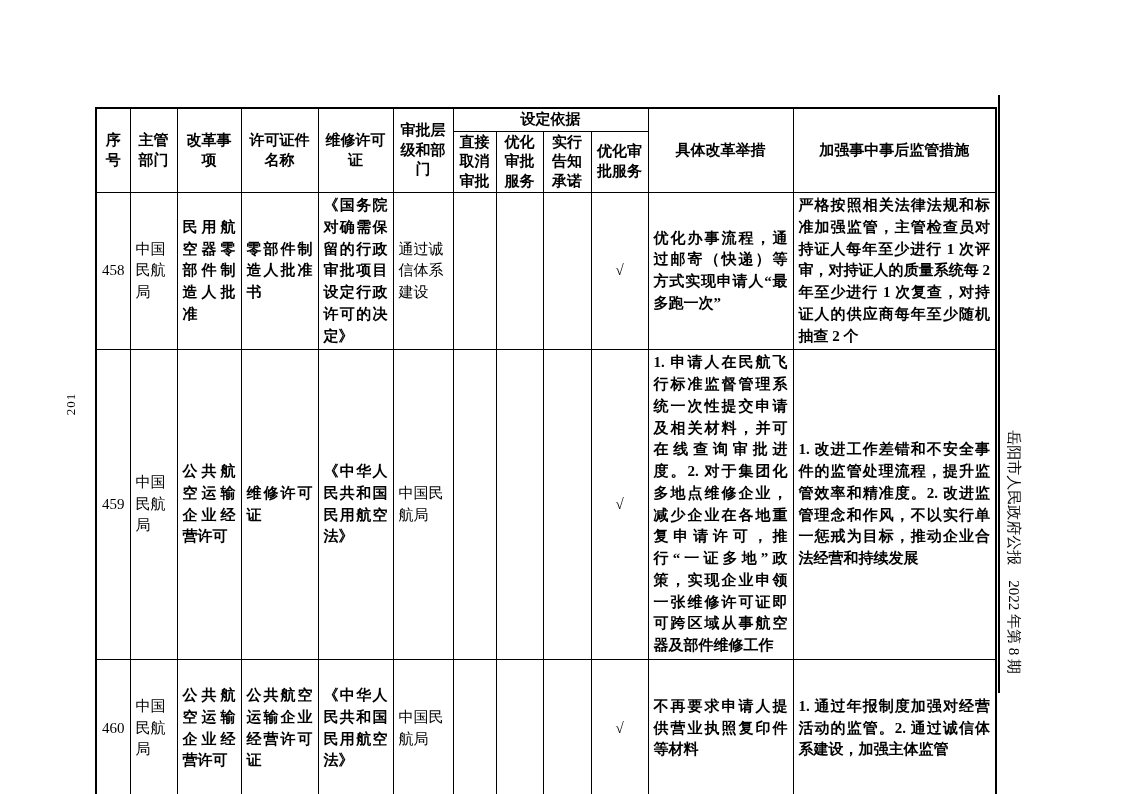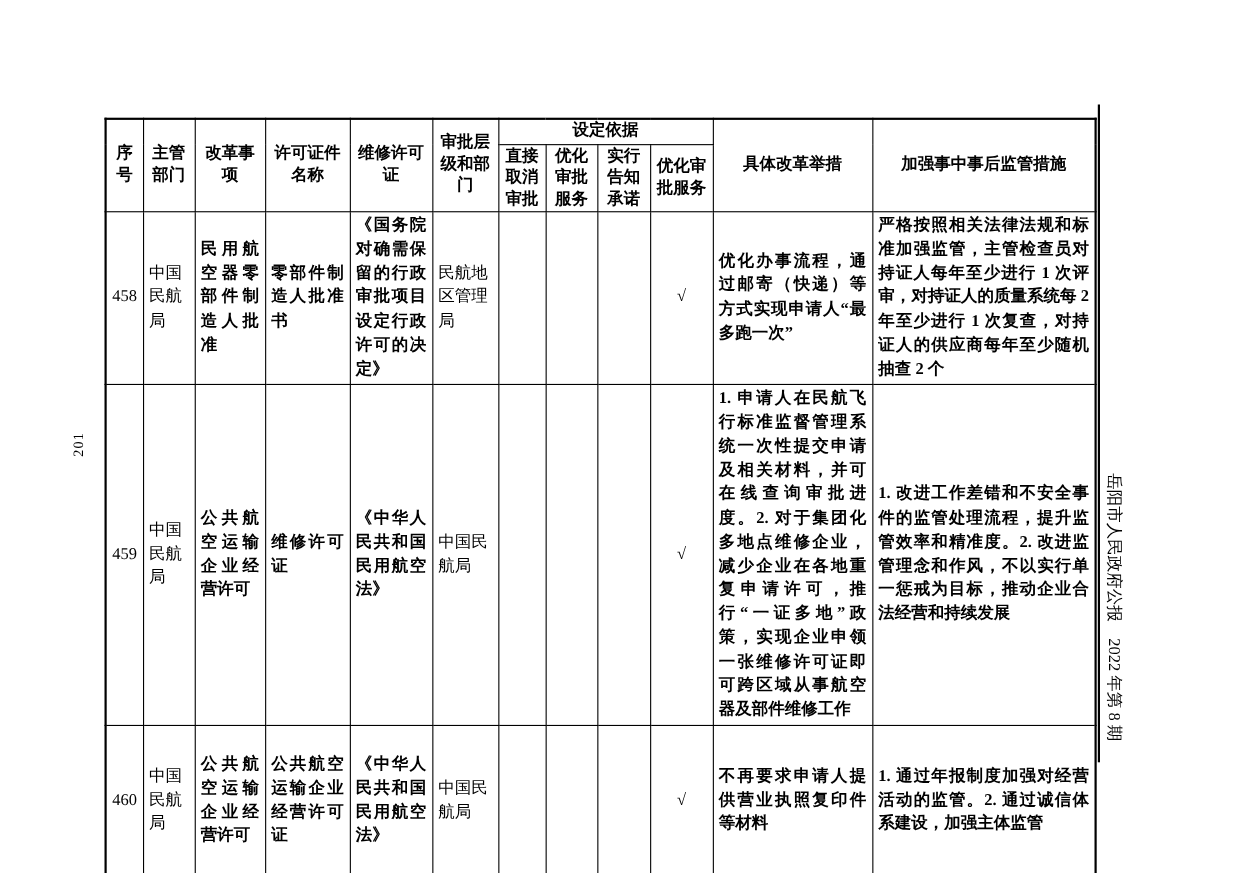--- a/index.html
+++ b/index.html
@@ -90,21 +90,21 @@
       <th>实行告知承诺</th>
       <th>优化审批服务</th>
     </tr>
 
     <tr class="r458">
       <td class="center">458</td>
       <td class="center">中国民航局</td>
       <td class="just">民用航空器零部件制造人批准</td>
       <td class="just">零部件制造人批准书</td>
       <td class="just">《国务院对确需保留的行政审批项目设定行政许可的决定》</td>
-      <td class="center">民航地区管理局</td>
+      <td class="center">通过诚信体系建设</td>
       <td class="check"></td>
       <td class="check"></td>
       <td class="check"></td>
       <td class="check">√</td>
       <td class="just">优化办事流程，通过邮寄（快递）等方式实现申请人“最多跑一次”</td>
       <td class="just">严格按照相关法律法规和标准加强监管，主管检查员对持证人每年至少进行 1 次评审，对持证人的质量系统每 2 年至少进行 1 次复查，对持证人的供应商每年至少随机抽查 2 个</td>
     </tr>
 
     <tr class="r459">
       <td class="center">459</td>

